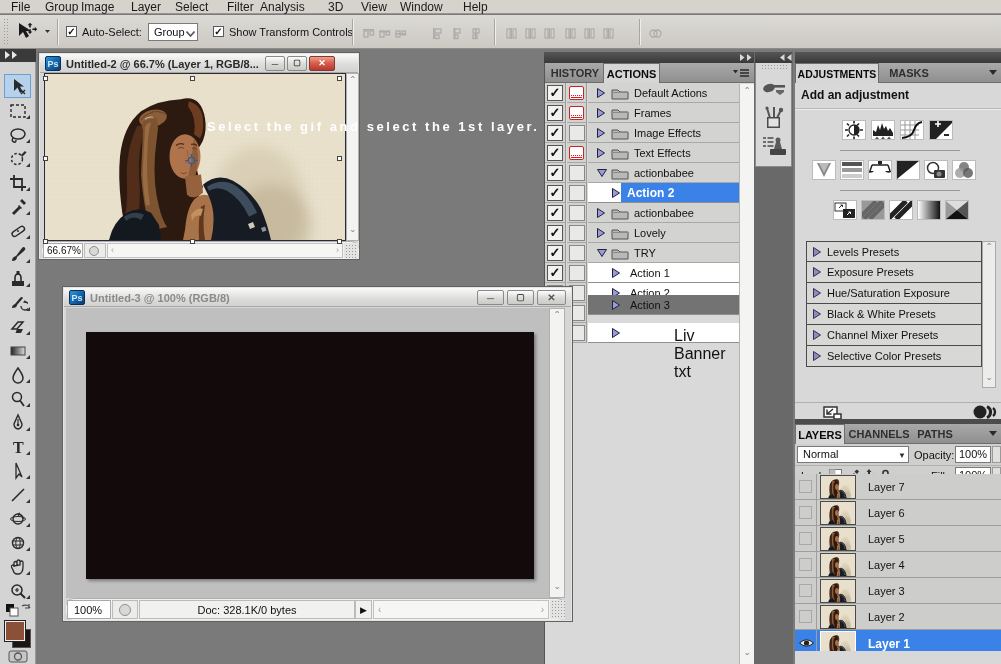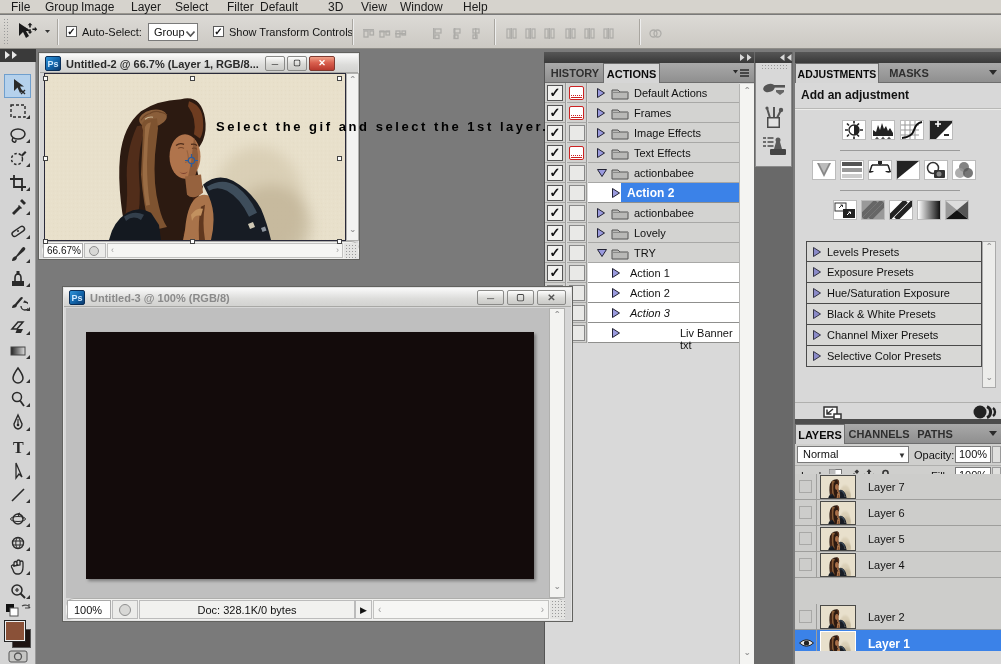--- a/index.html
+++ b/index.html
@@ -47,21 +47,21 @@
 </head>
 <body>
 
 <div id="menubar" class="abs">
   <span style="left:11px">File</span>
     <span style="left:45px">Group</span>
   <span style="left:81px">Image</span>
     <span style="left:131px">Layer</span>
   <span style="left:175px">Select</span>
     <span style="left:227px">Filter</span>
-  <span style="left:260px">Default</span>
+  <span style="left:260px">Analysis</span>
     <span style="left:328px">3D</span>
   <span style="left:361px">View</span>
     <span style="left:400px">Window</span>
   <span style="left:463px">Help</span>
 </div>
 
 <div id="optbar" class="abs">
   <div style="position:absolute;left:3px;top:3px;width:6px;height:27px;background-image:radial-gradient(#9a9a9a 35%,transparent 40%);background-size:3px 3px;"></div>
   <svg class="abs" style="left:16px;top:6px" width="34" height="20" viewBox="0 0 34 20">
     <path d="M3 2 L3 15 L7 11 L10 17 L13 15 L10 10 L15 10 Z" fill="#1a1a1a"></path>
@@ -460,37 +460,37 @@
           <path d="M0.5 0.5 v9 l7 -4.5 Z" fill="#9a9ade" stroke="#223" stroke-width="1"></path>
         </svg>
         <span style="position:absolute;left:42px;top:4px;font-size:11px;color:#111;">Action 2</span>
       </div>
       <div style="position:absolute;left:0;top:220px;width:21px;height:20px;background:#d2d2d0;border-right:1px solid #9a9a98;border-bottom:1px solid #a8a8a6;">
         <div style="position:absolute;left:2px;top:2px;width:16px;height:16px;background:#e9e9e7;border:1px solid #888;"></div>
       </div>
       <div style="position:absolute;left:22px;top:220px;width:20px;height:20px;background:#d2d2d0;border-right:1px solid #9a9a98;border-bottom:1px solid #a8a8a6;">
         <div style="position:absolute;left:2px;top:2px;width:16px;height:16px;background:#e9e9e7;border:1px solid #888;"></div>
       </div>
-      <div style="position:absolute;left:43px;top:220px;width:151px;height:20px;background:#ffffff;border-bottom:1px solid #8f8f8d;font-style:italic;">
+      <div style="position:absolute;left:43px;top:212px;width:151px;height:20px;background:#737373;border-bottom:1px solid #8f8f8d;">
         <svg style="position:absolute;left:24px;top:5px;" width="8" height="10" viewBox="0 0 8 10">
           <path d="M0.5 0.5 v9 l7 -4.5 Z" fill="#9a9ade" stroke="#223" stroke-width="1"></path>
         </svg>
         <span style="position:absolute;left:42px;top:4px;font-size:11px;color:#111;">Action 3</span>
       </div>
       <div style="position:absolute;left:0;top:240px;width:21px;height:20px;background:#d2d2d0;border-right:1px solid #9a9a98;border-bottom:1px solid #a8a8a6;">
         <div style="position:absolute;left:2px;top:2px;width:16px;height:16px;background:#e9e9e7;border:1px solid #888;"></div>
       </div>
       <div style="position:absolute;left:22px;top:240px;width:20px;height:20px;background:#d2d2d0;border-right:1px solid #9a9a98;border-bottom:1px solid #a8a8a6;">
         <div style="position:absolute;left:2px;top:2px;width:16px;height:16px;background:#e9e9e7;border:1px solid #888;"></div>
       </div>
       <div style="position:absolute;left:43px;top:240px;width:151px;height:20px;background:#ffffff;border-bottom:1px solid #8f8f8d;">
         <svg style="position:absolute;left:24px;top:5px;" width="8" height="10" viewBox="0 0 8 10">
           <path d="M0.5 0.5 v9 l7 -4.5 Z" fill="#9a9ade" stroke="#223" stroke-width="1"></path>
         </svg>
-        <span style="position:absolute;left:48px;top:4px;font-size:11px;color:#111;padding-left:44px;">Liv Banner txt</span>
+        <span style="position:absolute;left:42px;top:4px;font-size:16px;color:#111;padding-left:44px;">Liv Banner txt</span>
       </div>
     </div>
 
   <div style="position:absolute;left:194px;top:32px;width:15px;height:580px;background:#f4f4f2;border-left:1px solid #b5b5b3;">
     <div class="sarrow" style="top:3px;">ˆ</div>
     <div class="sarrow" style="bottom:3px;">ˇ</div>
   </div>
 </div>
 
 <div id="icondock" class="abs" style="left:755px;top:52px;width:37px;height:115px;background:#d8d8d8;border:1px solid #8a8a8a;border-top:none;">
@@ -717,20 +717,29 @@
       </div>
       <div style="position:absolute;left:0;top:78px;width:206px;height:26px;background:#cdcdcb;border-bottom:1px solid #9e9e9c;">
         <div style="position:absolute;left:0;top:0;width:22px;height:26px;border-right:1px solid #9e9e9c;">
           <div style="position:absolute;left:4px;top:6px;width:13px;height:13px;border:1px solid #a8a8a6;"></div>
         </div>
         <div style="position:absolute;left:25px;top:1px;width:36px;height:24px;border:1px solid #4a4a48;background:#e9e1cc;overflow:hidden;"><svg width="34" height="22" viewBox="0 0 300 165" preserveAspectRatio="none">
             <use href="#photo"></use>
           </svg></div>
         <span style="position:absolute;left:73px;top:7px;font-size:11px;color:#111;">Layer 4</span>
       </div>
+      <div style="position:absolute;left:0;top:104px;width:206px;height:26px;background:#cdcdcb;border-bottom:1px solid #9e9e9c;">
+        <div style="position:absolute;left:0;top:0;width:22px;height:26px;border-right:1px solid #9e9e9c;">
+          <div style="position:absolute;left:4px;top:6px;width:13px;height:13px;border:1px solid #a8a8a6;"></div>
+        </div>
+        <div style="position:absolute;left:25px;top:1px;width:36px;height:24px;border:1px solid #4a4a48;background:#e9e1cc;overflow:hidden;"><svg width="34" height="22" viewBox="0 0 300 165" preserveAspectRatio="none">
+            <use href="#photo"></use>
+          </svg></div>
+        <span style="position:absolute;left:73px;top:7px;font-size:11px;color:#111;">Layer 3</span>
+      </div>
       <div style="position:absolute;left:0;top:130px;width:206px;height:26px;background:#cdcdcb;border-bottom:1px solid #9e9e9c;">
         <div style="position:absolute;left:0;top:0;width:22px;height:26px;border-right:1px solid #9e9e9c;">
           <div style="position:absolute;left:4px;top:6px;width:13px;height:13px;border:1px solid #a8a8a6;"></div>
         </div>
         <div style="position:absolute;left:25px;top:1px;width:36px;height:24px;border:1px solid #4a4a48;background:#e9e1cc;overflow:hidden;"><svg width="34" height="22" viewBox="0 0 300 165" preserveAspectRatio="none">
             <use href="#photo"></use>
           </svg></div>
         <span style="position:absolute;left:73px;top:7px;font-size:11px;color:#111;">Layer 2</span>
       </div>
       <div style="position:absolute;left:0;top:156px;width:206px;height:26px;background:#3b82e8;">
@@ -889,13 +898,13 @@
   <div class="th" style="left:298px;top:103px;"></div>
   <div class="th" style="left:151px;top:186px;"></div>
   <div class="th" style="left:4px;top:186px;"></div>
   <div class="th" style="left:298px;top:186px;"></div>
   <svg style="position:absolute;left:146px;top:101px;" width="13" height="13" viewBox="0 0 13 13">
     <circle cx="6.5" cy="6.5" r="3.2" fill="none" stroke="#2a5d9e" stroke-width="1.2"></circle>
     <path d="M6.5 0 V3.4 M6.5 9.6 V13 M0 6.5 H3.4 M9.6 6.5 H13" stroke="#2a5d9e" stroke-width="1.2"></path>
   </svg>
 </div>
 
-<div class="abs" id="annot" style="left:207px;top:119px;font-size:13px;font-weight:bold;color:#000000;letter-spacing:2.55px;white-space:nowrap;padding-left:9px;">Select the gif and select the 1st layer.</div>
+<div class="abs" id="annot" style="left:207px;top:119px;font-size:13px;font-weight:bold;color:#ffffff;letter-spacing:2.55px;white-space:nowrap;">Select the gif and select the 1st layer.</div>
 
 </body></html>

